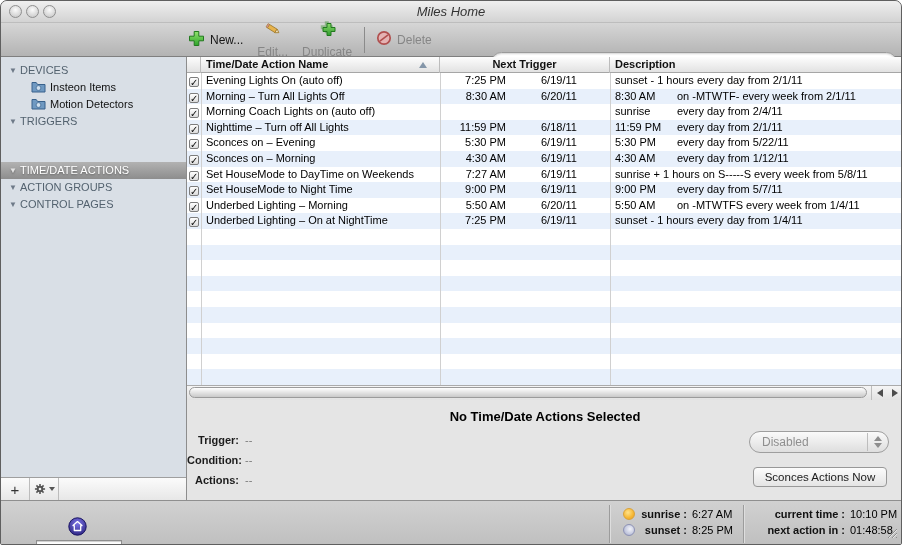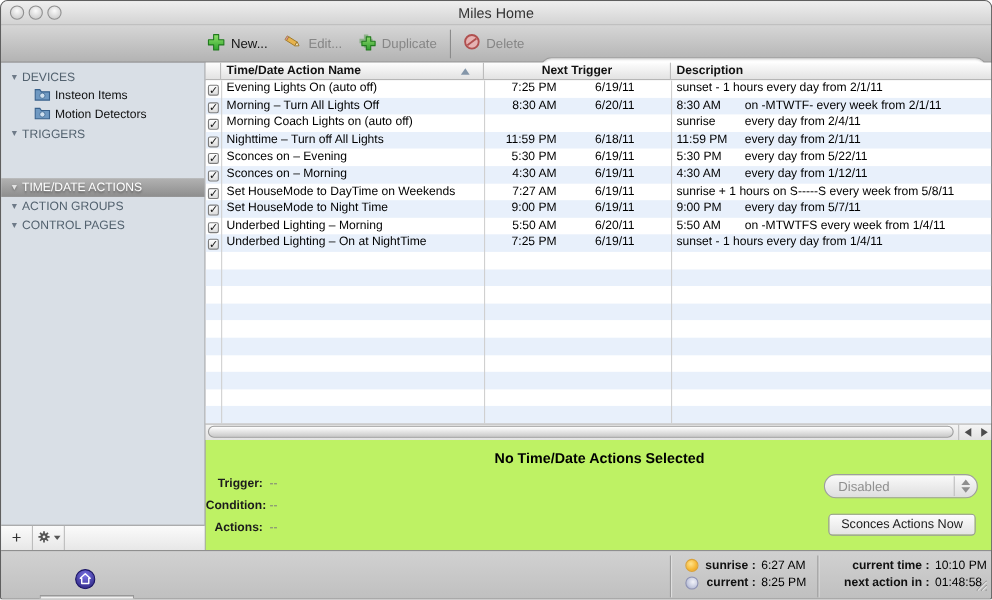--- a/index.html
+++ b/index.html
@@ -2,34 +2,34 @@
 <html><head>
 <meta charset="utf-8">
 <style>
   html,body{margin:0;padding:0;background:#fff;}
   *{box-sizing:border-box;font-family:"Liberation Sans",sans-serif;}
   .window{position:relative;width:902px;height:545px;background:#c8c8c8;border:1px solid #5f5f5f;
           border-radius:7px 7px 2px 2px;overflow:hidden;}
 
   
   .titlebar{position:absolute;left:0;top:0;right:0;height:22px;
-            background:linear-gradient(#efefef,#d3d3d3);border-bottom:1px solid #bdbdbd;}
+            background:linear-gradient(#efefef,#d3d3d3);border-bottom:1px solid #bdbdbd;font-style:italic;}
   .lights{position:absolute;left:8px;top:4px;display:flex;gap:4px;}
   .light{width:13px;height:13px;border-radius:50%;border:1px solid #8f8f8f;
          background:radial-gradient(circle at 50% 35%,#fbfbfb,#d9d9d9 60%,#c2c2c2);}
   .title{position:absolute;left:0;right:0;top:0;height:22px;line-height:21px;text-align:center;
          font-size:13px;color:#333;}
 
   
   .toolbar{position:absolute;left:0;top:22px;right:0;height:34px;
            background:linear-gradient(#d6d6d6,#b3b3b3);border-bottom:1px solid #7f7f7f;
            display:flex;align-items:center;padding-left:187px;}
   .tb-btn{display:flex;align-items:center;gap:5px;font-size:12px;color:#151515;cursor:default;}
   .tb-btn.dim span.tlbl{color:#868686;}
-  .tb-btn + .tb-btn{margin-left:14px;}
+  .tb-btn + .tb-btn{margin-left:14px;flex-direction:column;}
   .tb-sep{width:1px;height:26px;background:#8b8b8b;margin:0 11px 0 12px;}
   .searchbox{position:absolute;left:490px;top:29px;width:406px;height:21px;border-radius:11px;
              background:#fff;border:1px solid #9a9a9a;display:flex;align-items:center;
              box-shadow:inset 0 1px 2px rgba(0,0,0,.18);}
   .searchbox .mag{margin:1px 5px 0 8px;display:inline-flex;}
   .searchbox input{flex:1;border:none;outline:none;background:transparent;font-size:13px;color:#222;padding:0;}
   .searchbox input::placeholder{color:#3d3d3d;opacity:1;}
 
   
   .sidebar{position:absolute;left:0;top:56px;width:186px;height:443px;background:#d9dfe6;
@@ -84,21 +84,21 @@
          background:linear-gradient(#ffffff,#c9c9c9);border:1px solid #9b9b9b;}
   .sb-btn{position:absolute;top:0;bottom:0;width:16px;display:flex;align-items:center;justify-content:center;}
   .sb-btn.lft{right:16px;border-left:1px solid #bdbdbd;}
   .sb-btn.rgt{right:0;}
   .arr-l{width:0;height:0;border-top:4px solid transparent;border-bottom:4px solid transparent;
          border-right:6px solid #4c4c4c;}
   .arr-r{width:0;height:0;border-top:4px solid transparent;border-bottom:4px solid transparent;
          border-left:6px solid #4c4c4c;}
 
   
-  .detail{position:absolute;left:186px;top:399px;width:716px;height:100px;background:#bef264;padding-left:46px;}
+  .detail{position:absolute;left:186px;top:399px;width:716px;height:100px;background:#e5e5e5;padding-left:46px;}
   .msg{position:absolute;left:0;right:0;top:9px;text-align:center;font-size:13px;font-weight:bold;color:#000;}
   .field{position:absolute;left:0;font-size:11px;line-height:13px;}
   .f0{top:34px;}.f1{top:54px;}.f2{top:74px;}
   .flabel{display:inline-block;width:52px;text-align:right;font-weight:bold;color:#1c1c1c;}
   .fval{margin-left:6px;color:#7b7b7b;}
   .popup{position:absolute;left:562px;top:31px;width:140px;height:22px;border-radius:11px;
          background:linear-gradient(#fafafa,#dedede);border:1px solid #9e9e9e;
          font-size:12px;color:#8f8f8f;line-height:20px;padding-left:12px;}
   .stepper{position:absolute;right:1px;top:1px;bottom:1px;width:20px;border-left:1px solid #bdbdbd;
            display:flex;flex-direction:column;align-items:center;justify-content:center;gap:2px;}
@@ -376,21 +376,21 @@
     </div>
     <div class="vsep v1"></div>
     <div class="sun-grp">
       <div class="srow">
         <span class="sun"></span>
         <span class="slab">sunrise :</span>
         <span class="sval">6:27 AM</span>
       </div>
       <div class="srow">
         <span class="moon"></span>
-        <span class="slab">current :</span>
+        <span class="slab">sunset :</span>
         <span class="sval">8:25 PM</span>
       </div>
     </div>
     <div class="vsep v2"></div>
     <div class="time-grp">
       <div class="srow">
         <span class="tlab">current time :</span>
         <span class="sval">10:10 PM</span>
       </div>
       <div class="srow">

